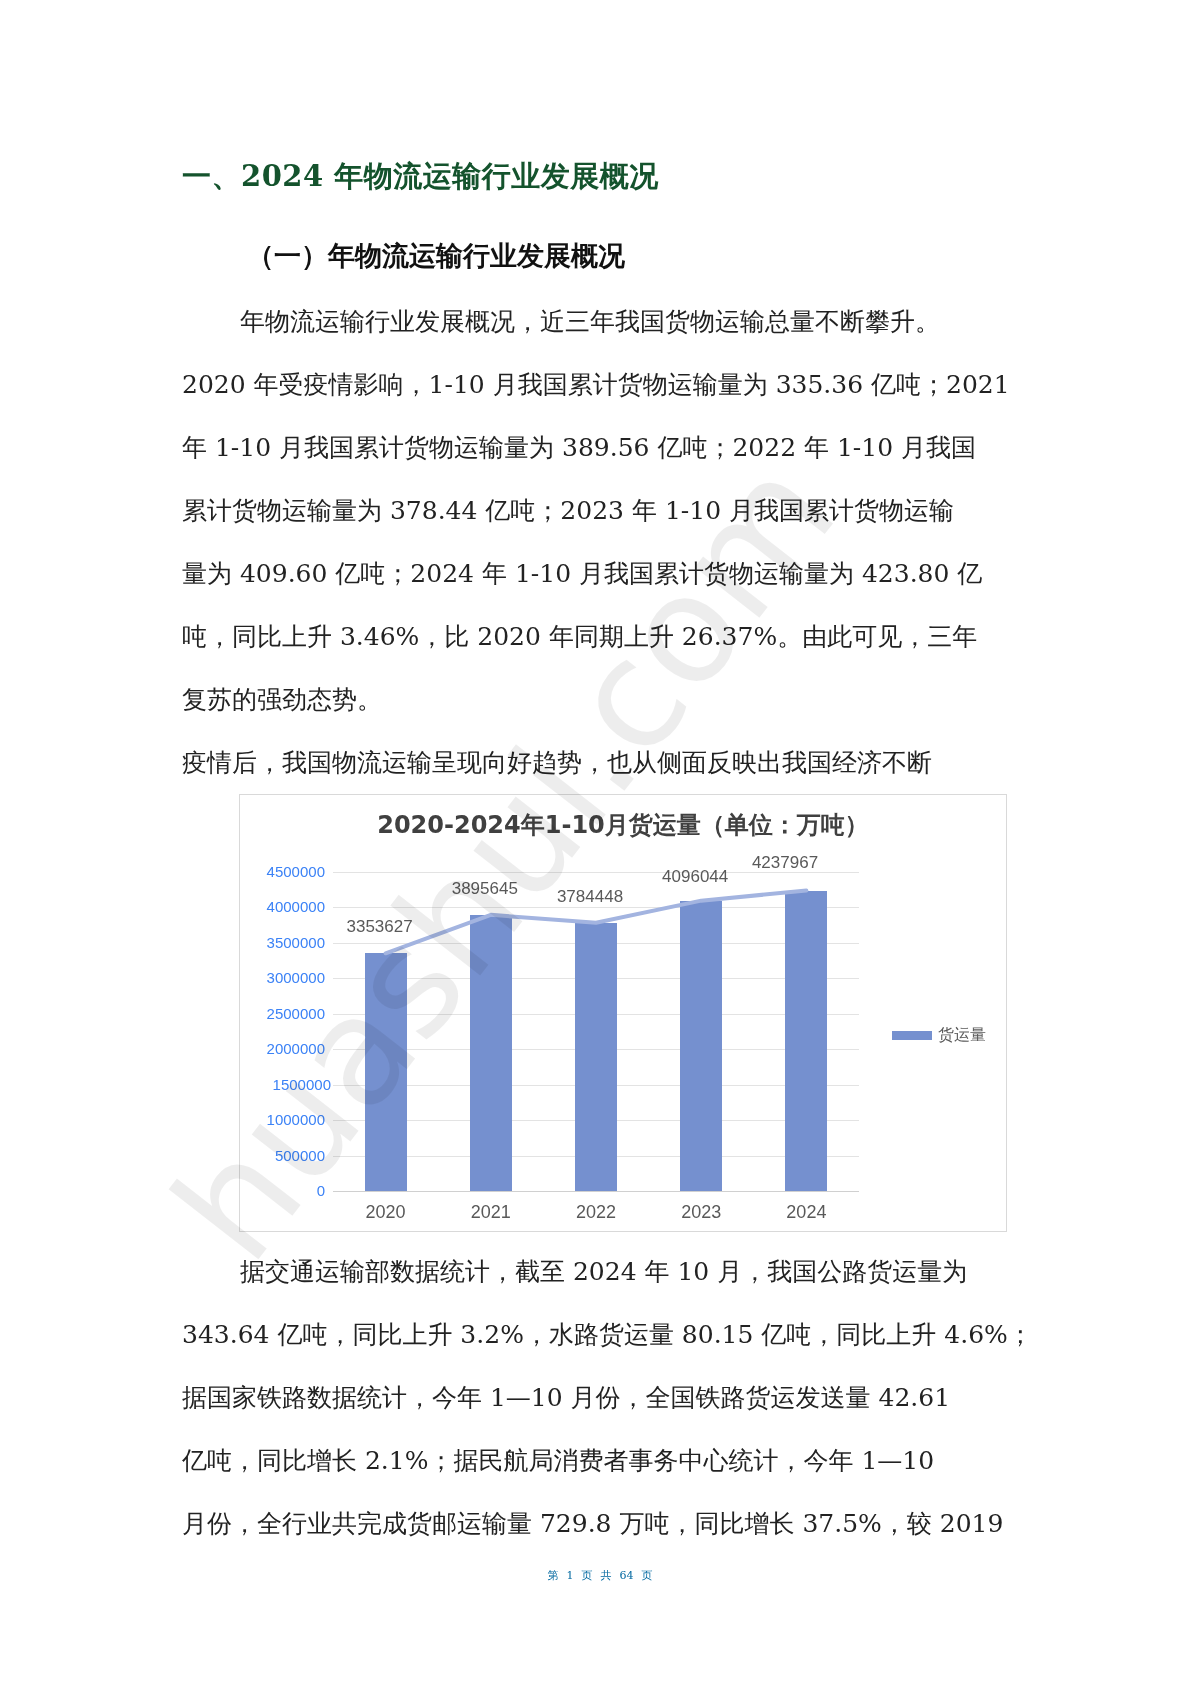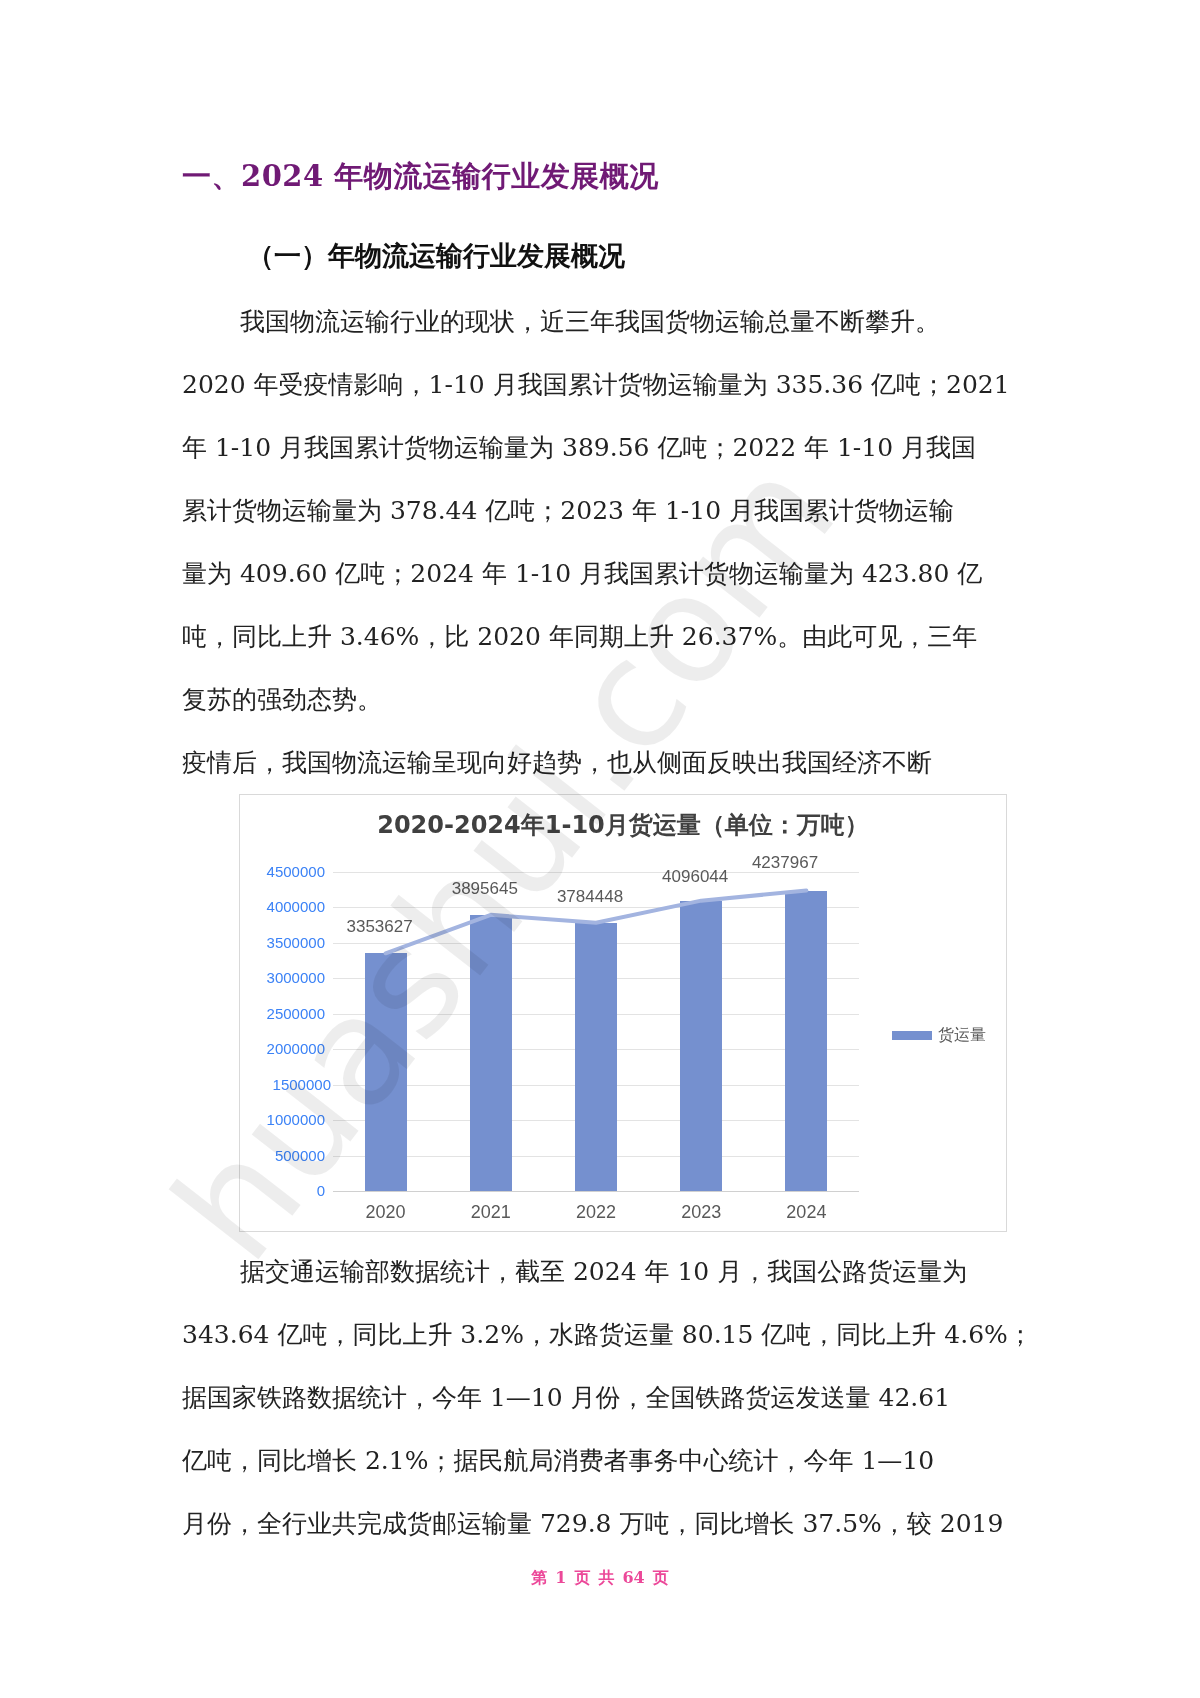--- a/index.html
+++ b/index.html
@@ -1,20 +1,20 @@
 <!DOCTYPE html>
 <html><head>
 <meta charset="utf-8">
 <style>
   html, body { margin: 0; padding: 0; background: #ffffff; }
   body { width: 1200px; height: 1698px; position: relative; overflow: hidden;
          font-family: "DejaVu Serif", "Liberation Serif", serif; color: #1a1a1a; }
   .page { position: absolute; left: 0; top: 0; width: 1200px; height: 1698px; }
   .h1 { position: absolute; left: 182px; top: 157px; font-size: 29px; font-weight: bold;
-        letter-spacing: 0.5px; white-space: nowrap; color: #701a75; }
+        letter-spacing: 0.5px; white-space: nowrap; color: #14532d; }
   .h2 { position: absolute; left: 247px; top: 238px; font-size: 27px; font-weight: bold;
         white-space: nowrap; color: #111; }
   .para { position: absolute; left: 182px; width: 842px; font-size: 25px;
           line-height: 63px; text-align: justify; color: #222; }
   .para .line { display: block; white-space: nowrap; height: 63px; }
   .p1 { top: 290px; }
   .p2 { top: 1240px; }
   .indent { padding-left: 58px; }
 
   .chart { position: absolute; left: 239px; top: 794px; width: 766px; height: 436px;
@@ -27,35 +27,35 @@
   .grid { position: absolute; height: 1px; background: #e3e3e3; }
   .bar { position: absolute; background: #7590cf; }
   .xtick { position: absolute; width: 80px; text-align: center; font-size: 18px; color: #595959; }
   .dlabel { position: absolute; width: 110px; text-align: center; font-size: 17px; color: #595959; }
   .legend { position: absolute; left: 652px; top: 230px; display: flex; align-items: center; }
   .legend-swatch { width: 40px; height: 9px; background: #7590cf; margin-right: 6px; }
   .legend-label { font-size: 16px; color: #595959; font-family: "DejaVu Sans", sans-serif; }
   svg.trend { position: absolute; left: 0; top: 0; }
 
   .footer { position: absolute; left: 0; right: 0; top: 1568px; text-align: center;
-            font-size: 16px; color: #ec4899; white-space: nowrap; font-weight: bold; }
+            font-size: 11px; color: #0369a1; white-space: nowrap; }
   .footer span { margin: 0 4px; }
 
   .watermark { position: absolute; left: 0; top: 0; pointer-events: none; }
 </style>
 </head>
 <body>
 
 <div class="page">
 
   <div class="h1">一、2024 年物流运输行业发展概况</div>
   <div class="h2">（一）年物流运输行业发展概况</div>
 
   <div class="para p1">
-    <span class="line indent">我国物流运输行业的现状，近三年我国货物运输总量不断攀升。</span>
+    <span class="line indent">年物流运输行业发展概况，近三年我国货物运输总量不断攀升。</span>
     <span class="line">2020 年受疫情影响，1-10 月我国累计货物运输量为 335.36 亿吨；2021</span>
     <span class="line">年 1-10 月我国累计货物运输量为 389.56 亿吨；2022 年 1-10 月我国</span>
     <span class="line">累计货物运输量为 378.44 亿吨；2023 年 1-10 月我国累计货物运输</span>
     <span class="line">量为 409.60 亿吨；2024 年 1-10 月我国累计货物运输量为 423.80 亿</span>
     <span class="line">吨，同比上升 3.46%，比 2020 年同期上升 26.37%。由此可见，三年</span>
     <span class="line">复苏的强劲态势。</span>
     <span class="line">疫情后，我国物流运输呈现向好趋势，也从侧面反映出我国经济不断</span>
   </div>
 
   <div class="chart">

